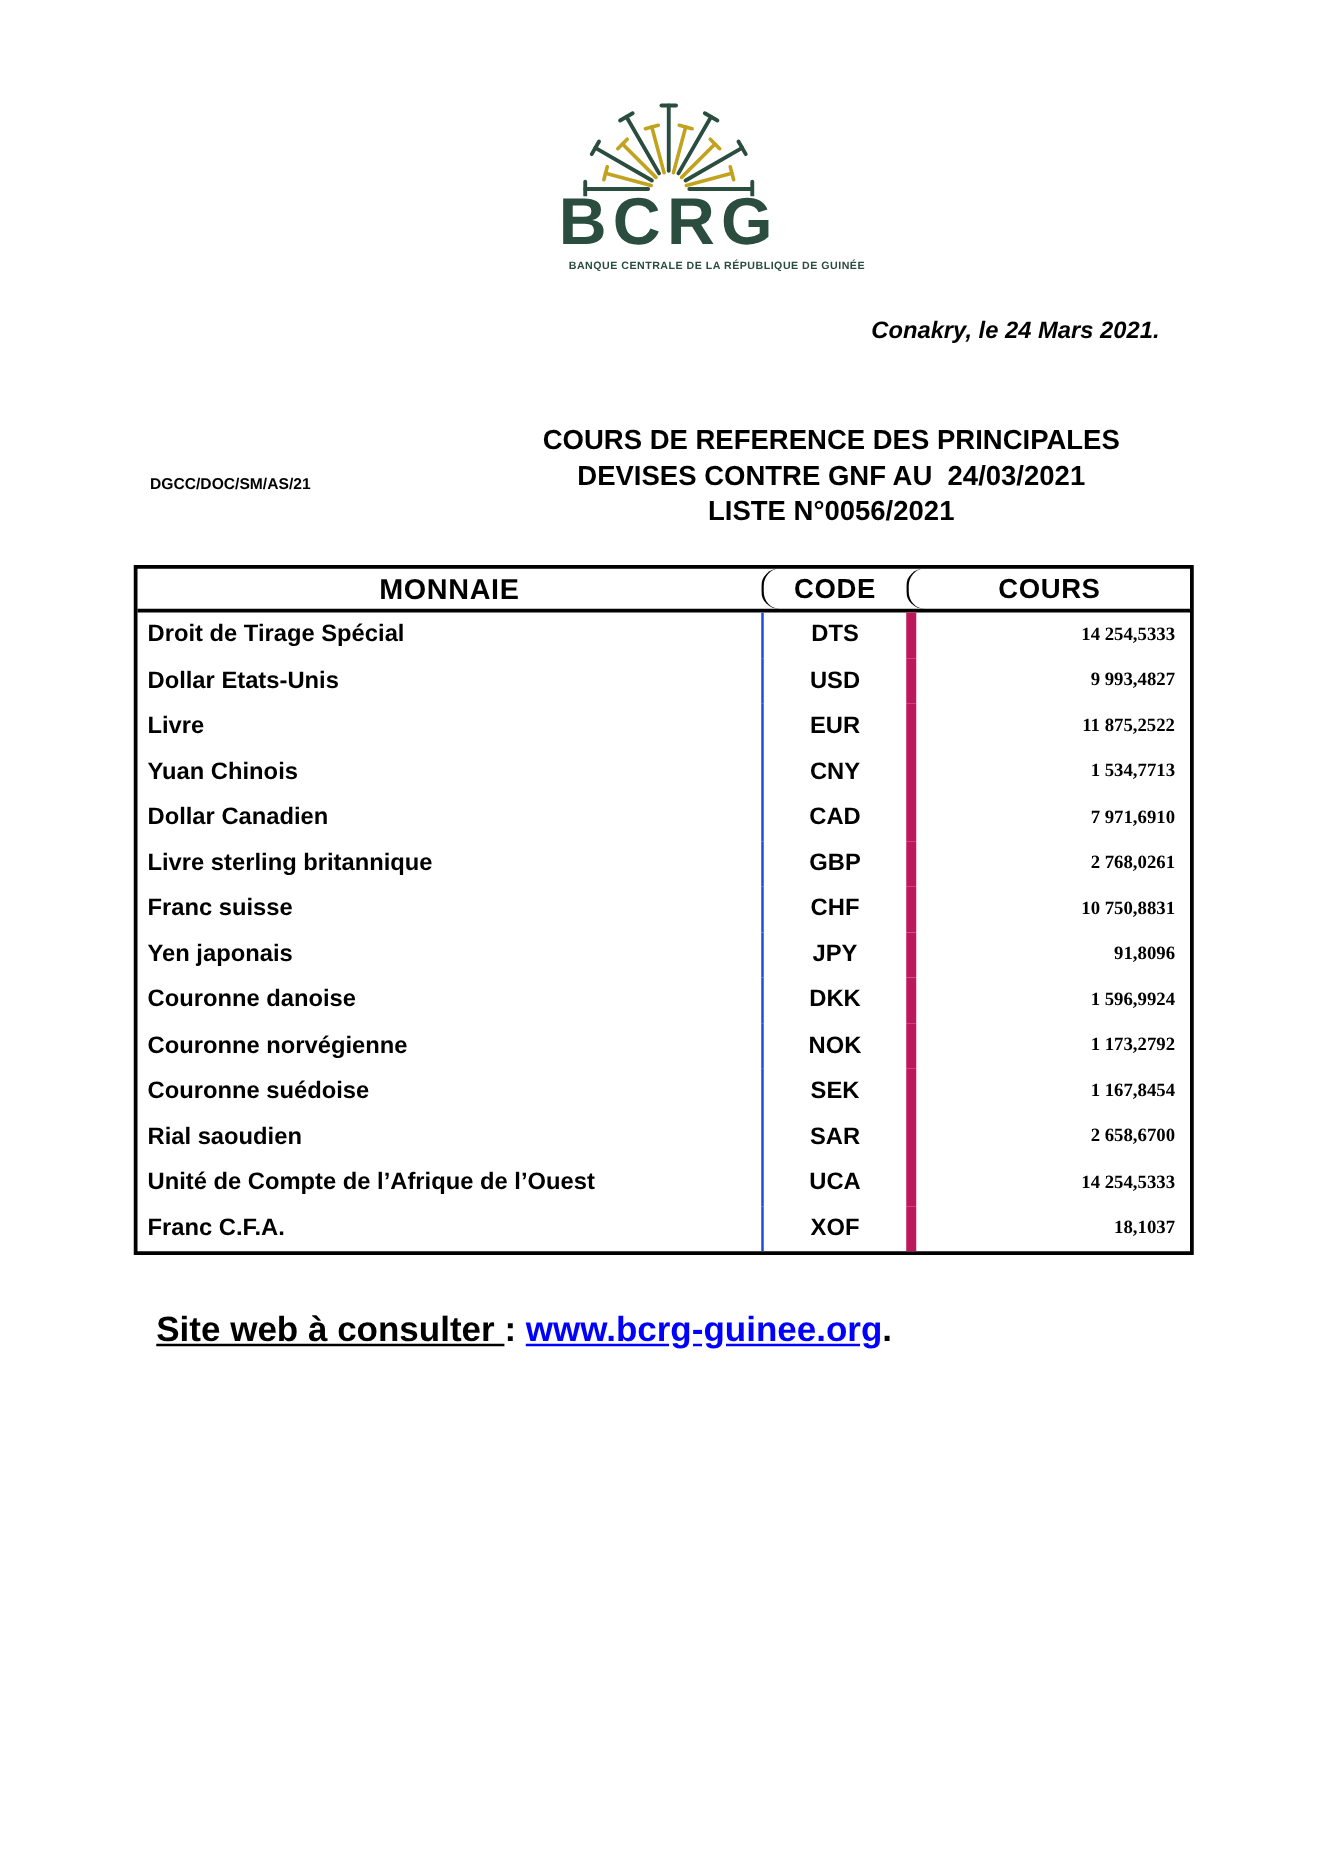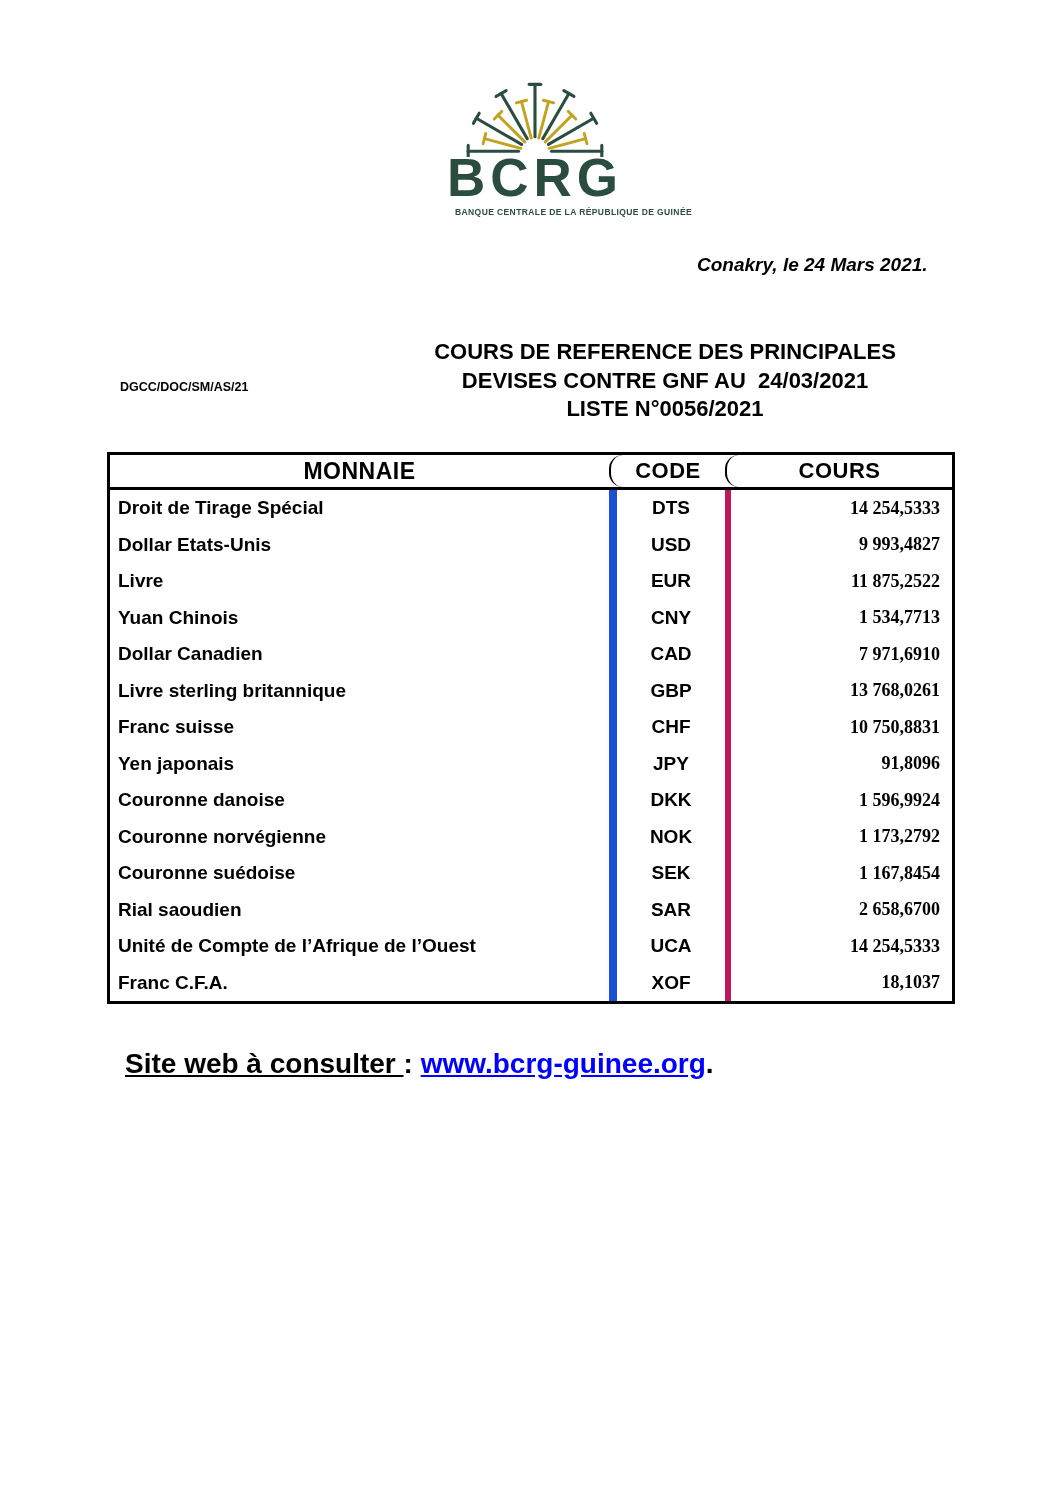--- a/index.html
+++ b/index.html
@@ -112,29 +112,29 @@
   .td.name {
     padding-left: 8px;
     font-weight: bold;
     font-size: 19px;
     white-space: nowrap;
   }
   .td.code {
     justify-content: center;
     font-weight: bold;
     font-size: 19px;
-    border-left: 8px solid #1d4ed8;
+    border-left: 2px solid #1d4ed8;
   }
   .td.cours {
     justify-content: flex-end;
     padding-right: 12px;
     font-family: "Liberation Serif", serif;
     font-weight: bold;
-    font-size: 18px;
-    border-left: 6px solid #be185d;
+    font-size: 15px;
+    border-left: 8px solid #be185d;
   }
 
   
   .footer {
     position: absolute;
     left: 125px;
     top: 1048px;
     font-size: 28px;
     font-weight: bold;
     white-space: nowrap;
@@ -235,21 +235,21 @@
 
         <div class="trow">
           <div class="td name">Dollar Canadien</div>
           <div class="td code">CAD</div>
           <div class="td cours">7 971,6910</div>
         </div>
 
         <div class="trow">
           <div class="td name">Livre sterling britannique</div>
           <div class="td code">GBP</div>
-          <div class="td cours">13 768,0261</div>
+          <div class="td cours">2 768,0261</div>
         </div>
 
         <div class="trow">
           <div class="td name">Franc suisse</div>
           <div class="td code">CHF</div>
           <div class="td cours">10 750,8831</div>
         </div>
 
         <div class="trow">
           <div class="td name">Yen japonais</div>

